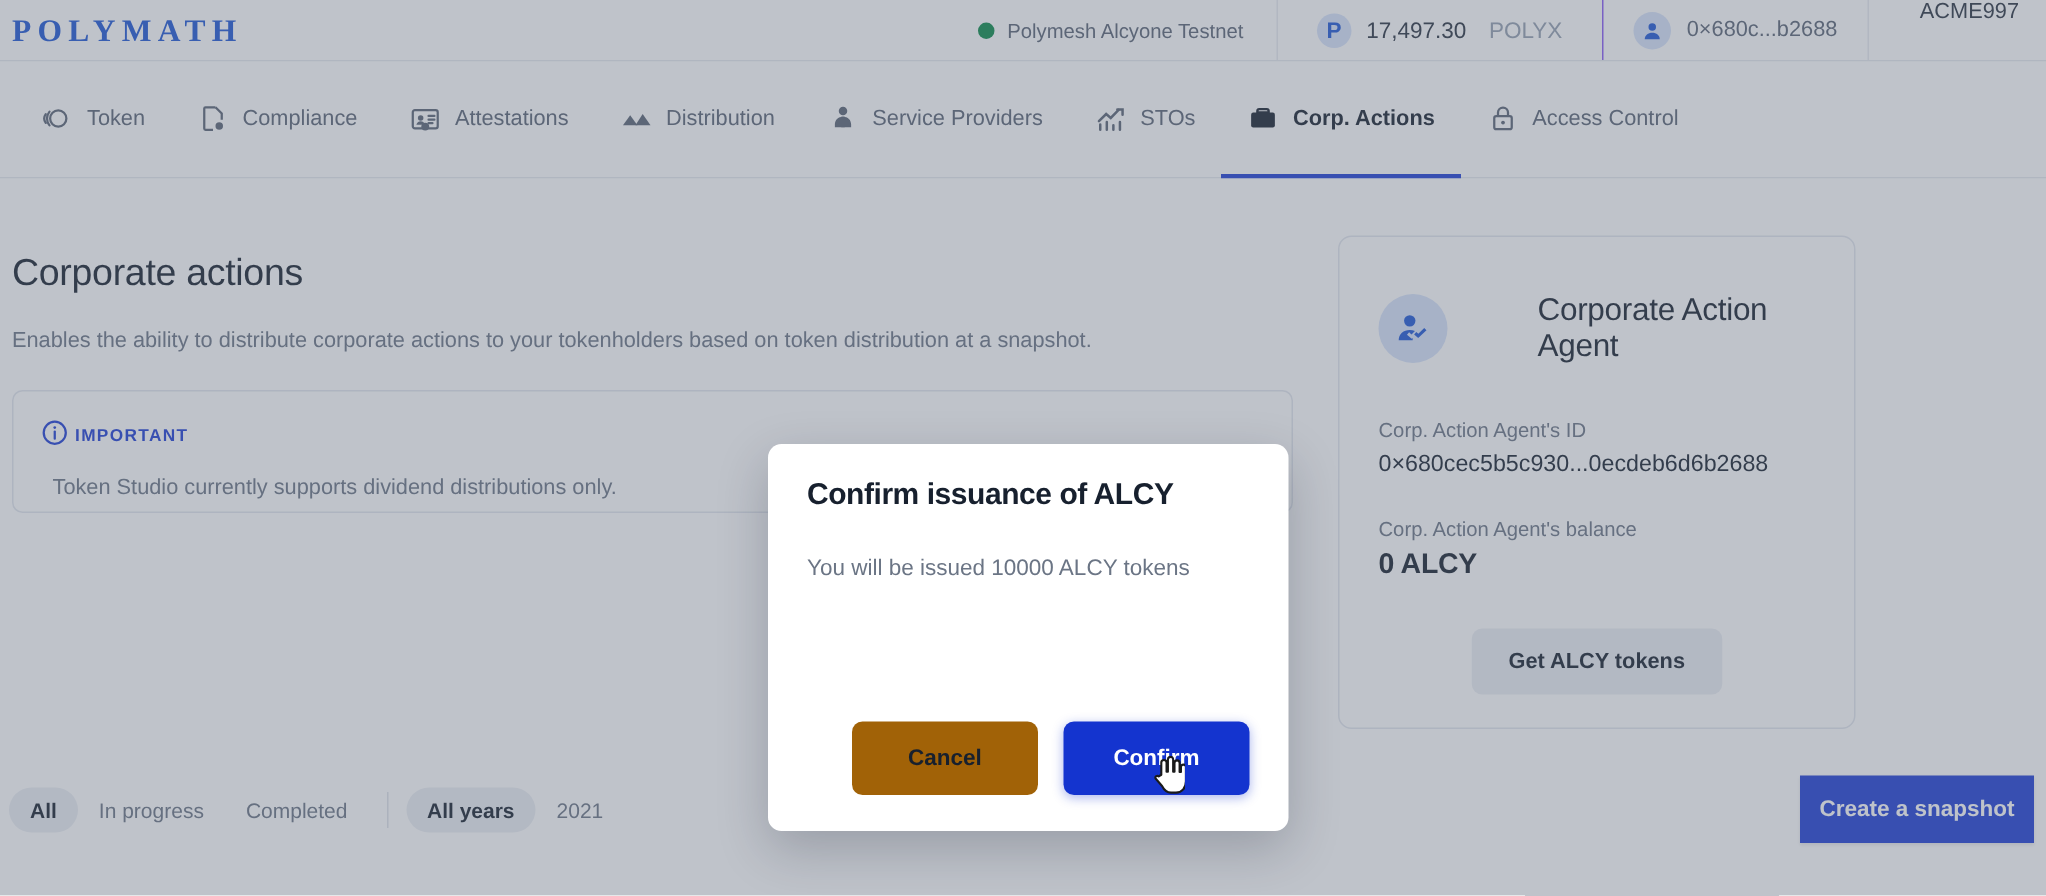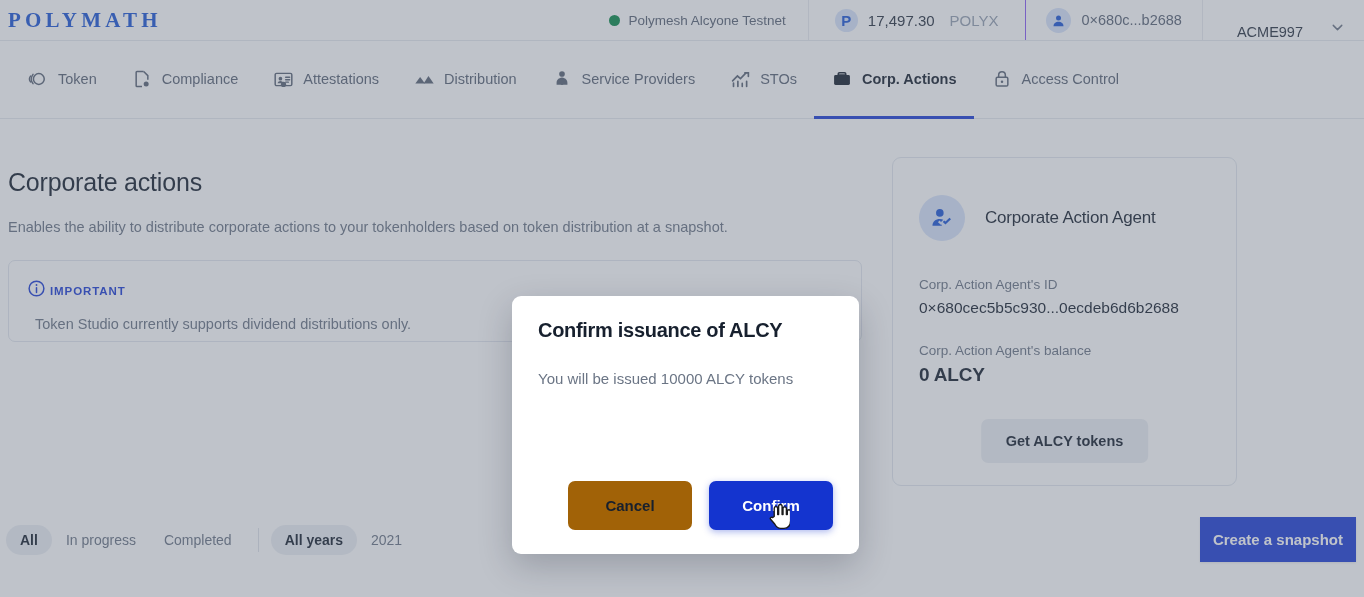--- a/index.html
+++ b/index.html
@@ -56,23 +56,24 @@
     padding: 0 20px; height: 100%;
     border-left: 1px solid #8b5cf6;
   }
   .avatar {
     width: 25px; height: 25px; border-radius: 50%;
     background: #d7e3fb; display: flex; align-items: center; justify-content: center;
     flex: none;
   }
   .acct-id { font-size: 14.5px; color: #5b6576; }
   .org-chip {
-    display: flex; align-items: flex-end; gap: 26px;
+    display: flex; align-items: flex-start; gap: 26px;
     padding: 0 18px 0 34px; height: 100%;
     border-left: 1px solid #e9ecf1;
+    flex-direction: column;
   }
   .org-name { font-size: 14.5px; color: #2b3442; }
   .chev { color: #6b7585; }
 
   
   .navbar {
     position: absolute; top: 41px; left: 0; width: 1364px; height: 78px;
     background: #ffffff;
     border-bottom: 1px solid #e6e9ee;
     display: flex; align-items: stretch; padding-left: 10px;
@@ -131,21 +132,21 @@
     position: absolute; right: 127px; top: 38px;
     width: 345px; height: 329px;
     border: 1px solid #e3e7ee; border-radius: 9px;
     background: #ffffff;
   }
   .agent-head { display: flex; align-items: center; gap: 20px; padding: 37px 0 0 26px; }
   .agent-ico {
     width: 46px; height: 46px; border-radius: 50%; background: #d7e3fb;
     display: flex; align-items: center; justify-content: center; flex: none;
   }
-  .agent-title { font-size: 17px; color: #17202e; font-weight: 400; letter-spacing: -0.2px; }
+  .agent-title { font-size: 21px; color: #17202e; font-weight: 400; letter-spacing: -0.2px; margin-left: 40px; }
   .field-label { font-size: 13.5px; color: #6b7585; padding: 0 0 0 26px; }
   .field-value { font-size: 15.5px; color: #17202e; padding: 0 0 0 26px; }
   .field-value.big { font-size: 19px; font-weight: 700; letter-spacing: -0.2px; }
   .ghost-btn {
     position: absolute; left: 50%; transform: translateX(-50%); top: 261px;
     background: #eceff4; color: #17202e; border: none; border-radius: 7px;
     font-size: 14.5px; font-weight: 700; padding: 0 25px; height: 44px;
     font-family: "Liberation Sans", sans-serif;
   }
 

